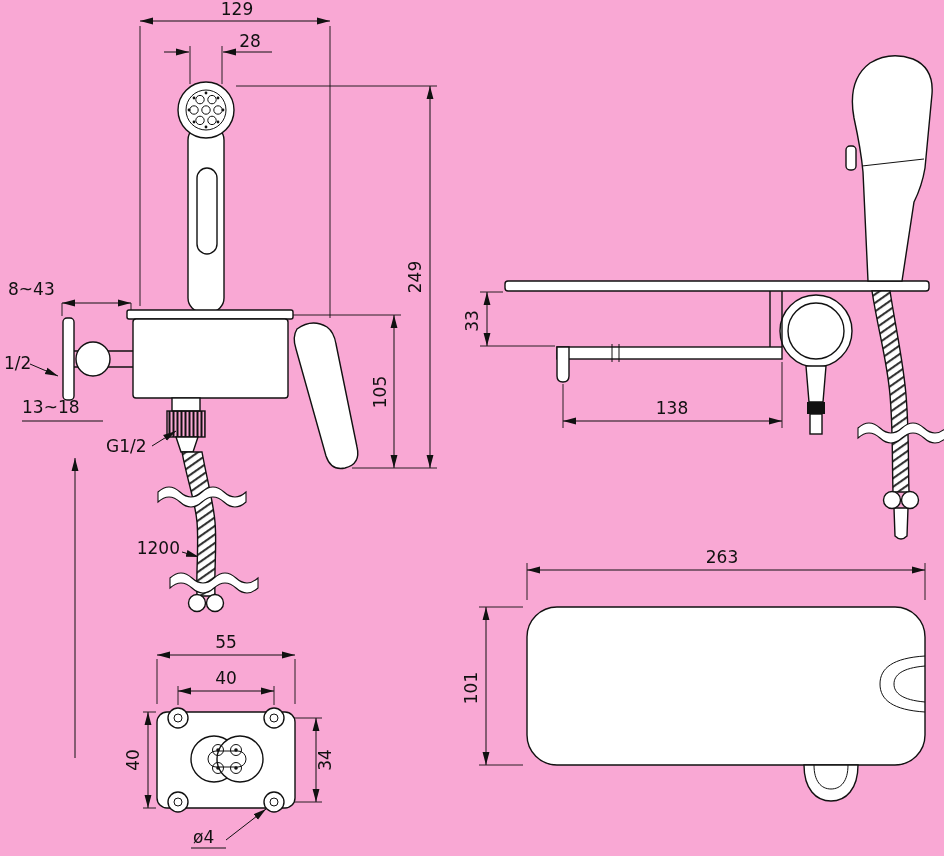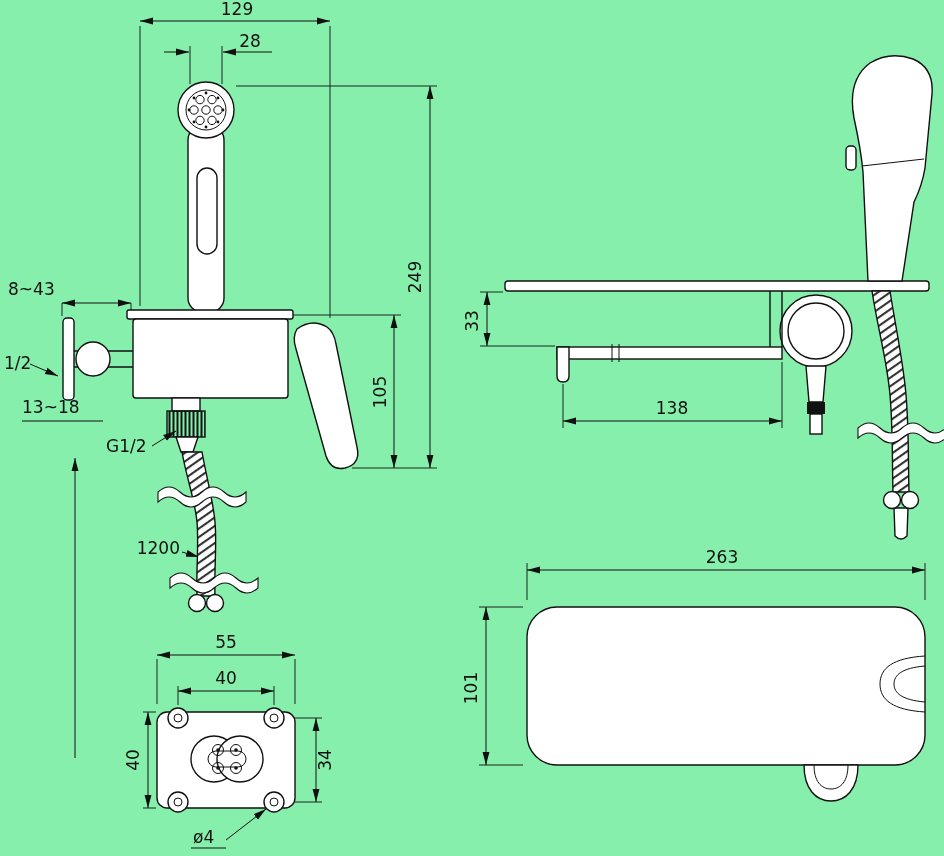--- a/index.html
+++ b/index.html
@@ -1,16 +1,16 @@
 <!DOCTYPE html>
 <html><head>
 <meta charset="utf-8">
 <style>
   html,body{margin:0;padding:0;background:#fff;}
-  .canvas{width:944px;height:856px;position:relative;background:#86efac;}
+  .canvas{width:944px;height:856px;position:relative;background:#f9a8d4;}
   svg{display:block;}
   .dim{font:17px "DejaVu Sans", sans-serif;fill:#111;}
   .ol{fill:none;stroke:#111;stroke-width:1.4;}
   .olw{fill:#fff;stroke:#111;stroke-width:1.4;}
   .dl{stroke:#111;stroke-width:1;fill:none;}
   .xl{stroke:#111;stroke-width:0.9;fill:none;}
   .thin{fill:none;stroke:#111;stroke-width:1;}
 </style>
 </head>
 <body>

